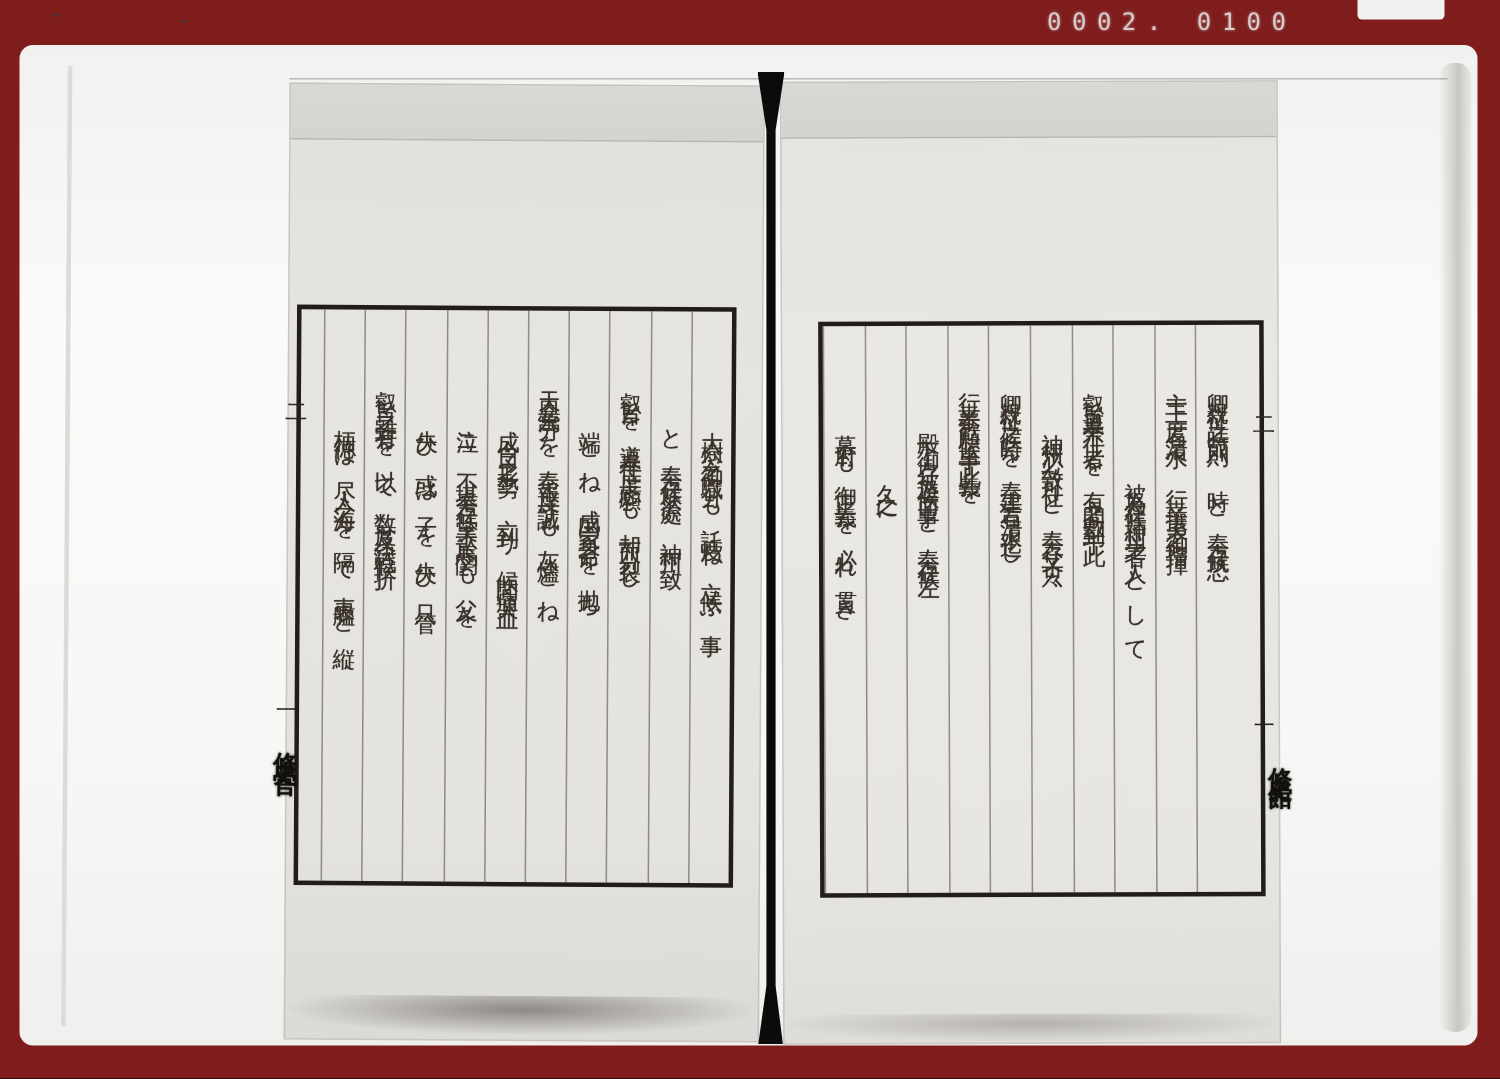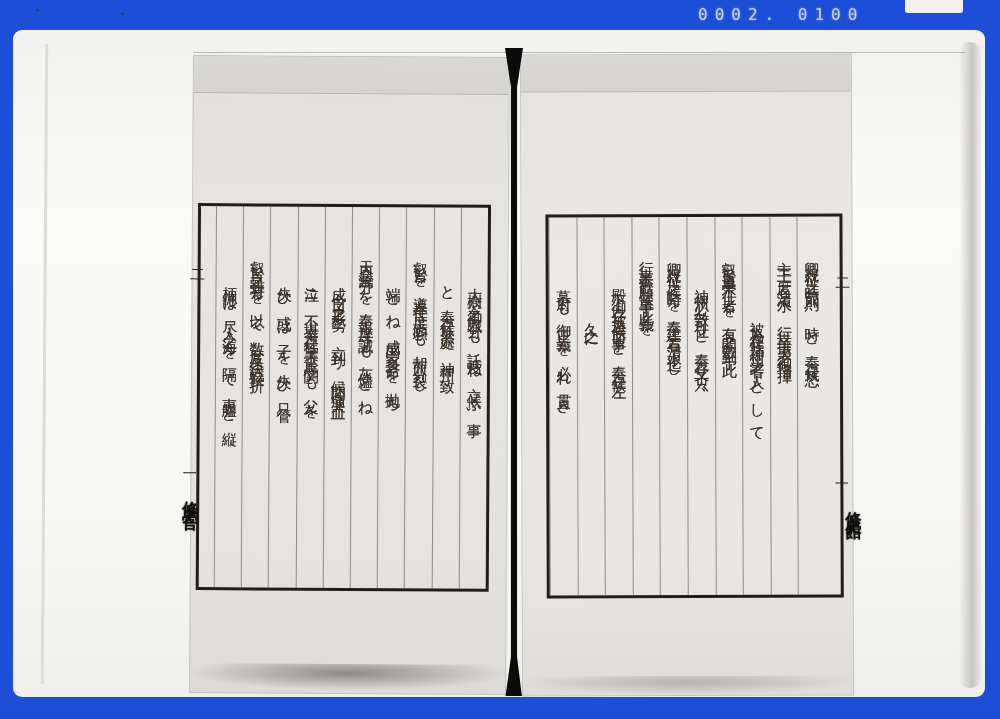--- a/index.html
+++ b/index.html
@@ -1,16 +1,16 @@
 <!DOCTYPE html>
 <html><head>
 <meta charset="utf-8">
 <style>
   html,body{margin:0;padding:0;background:#000;}
-  .stage{position:relative;width:1000px;height:719px;background:#1d4ed8;overflow:hidden;
+  .stage{position:relative;width:1000px;height:719px;background:#7f1d1d;overflow:hidden;
          font-family:"DejaVu Sans",sans-serif;}
   
   .counter{position:absolute;left:698px;top:5px;color:#dedede;
            font-family:"DejaVu Sans Mono",monospace;font-size:16px;letter-spacing:7px;
            text-shadow:0 0 2px rgba(255,255,255,.55);opacity:.92;}
   .notch{position:absolute;left:905px;top:0;width:58px;height:13px;background:#f1f1ef;
          border-radius:0 0 3px 3px;}
   .speck{position:absolute;width:3px;height:2px;background:#3a3a3a;border-radius:50%;}
   
   .photo{position:absolute;left:13px;top:30px;width:972px;height:667px;border-radius:9px;

